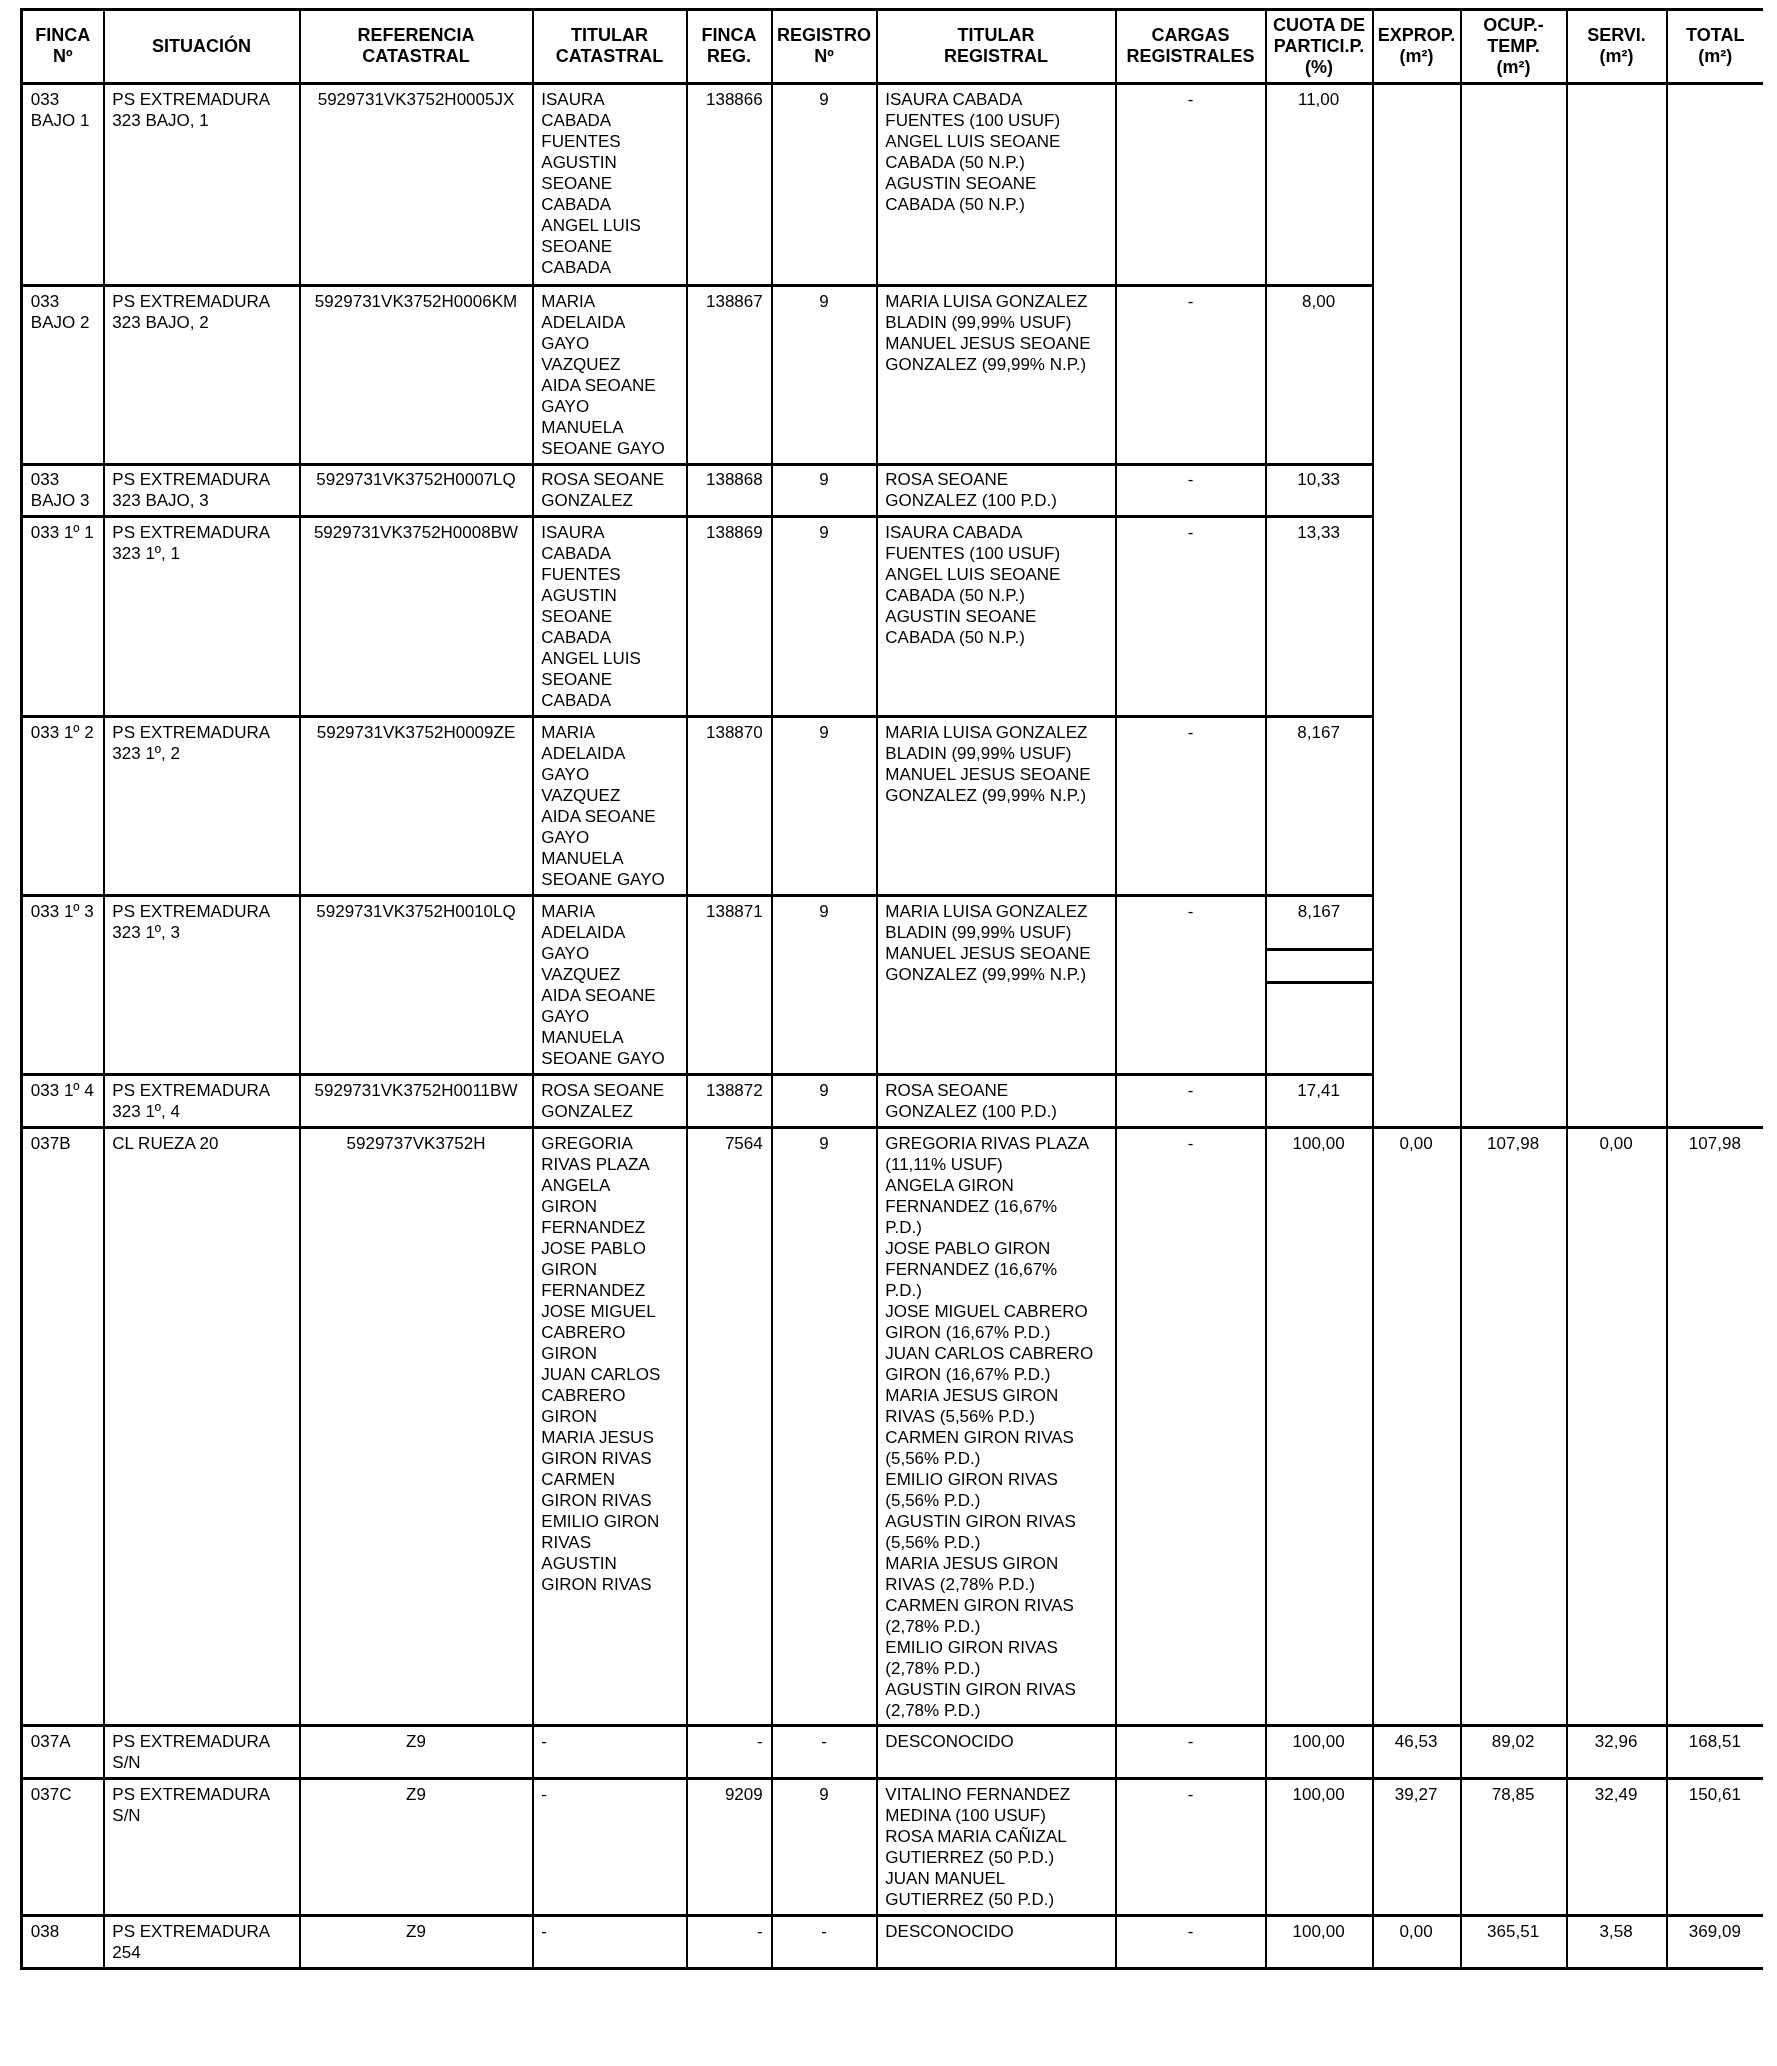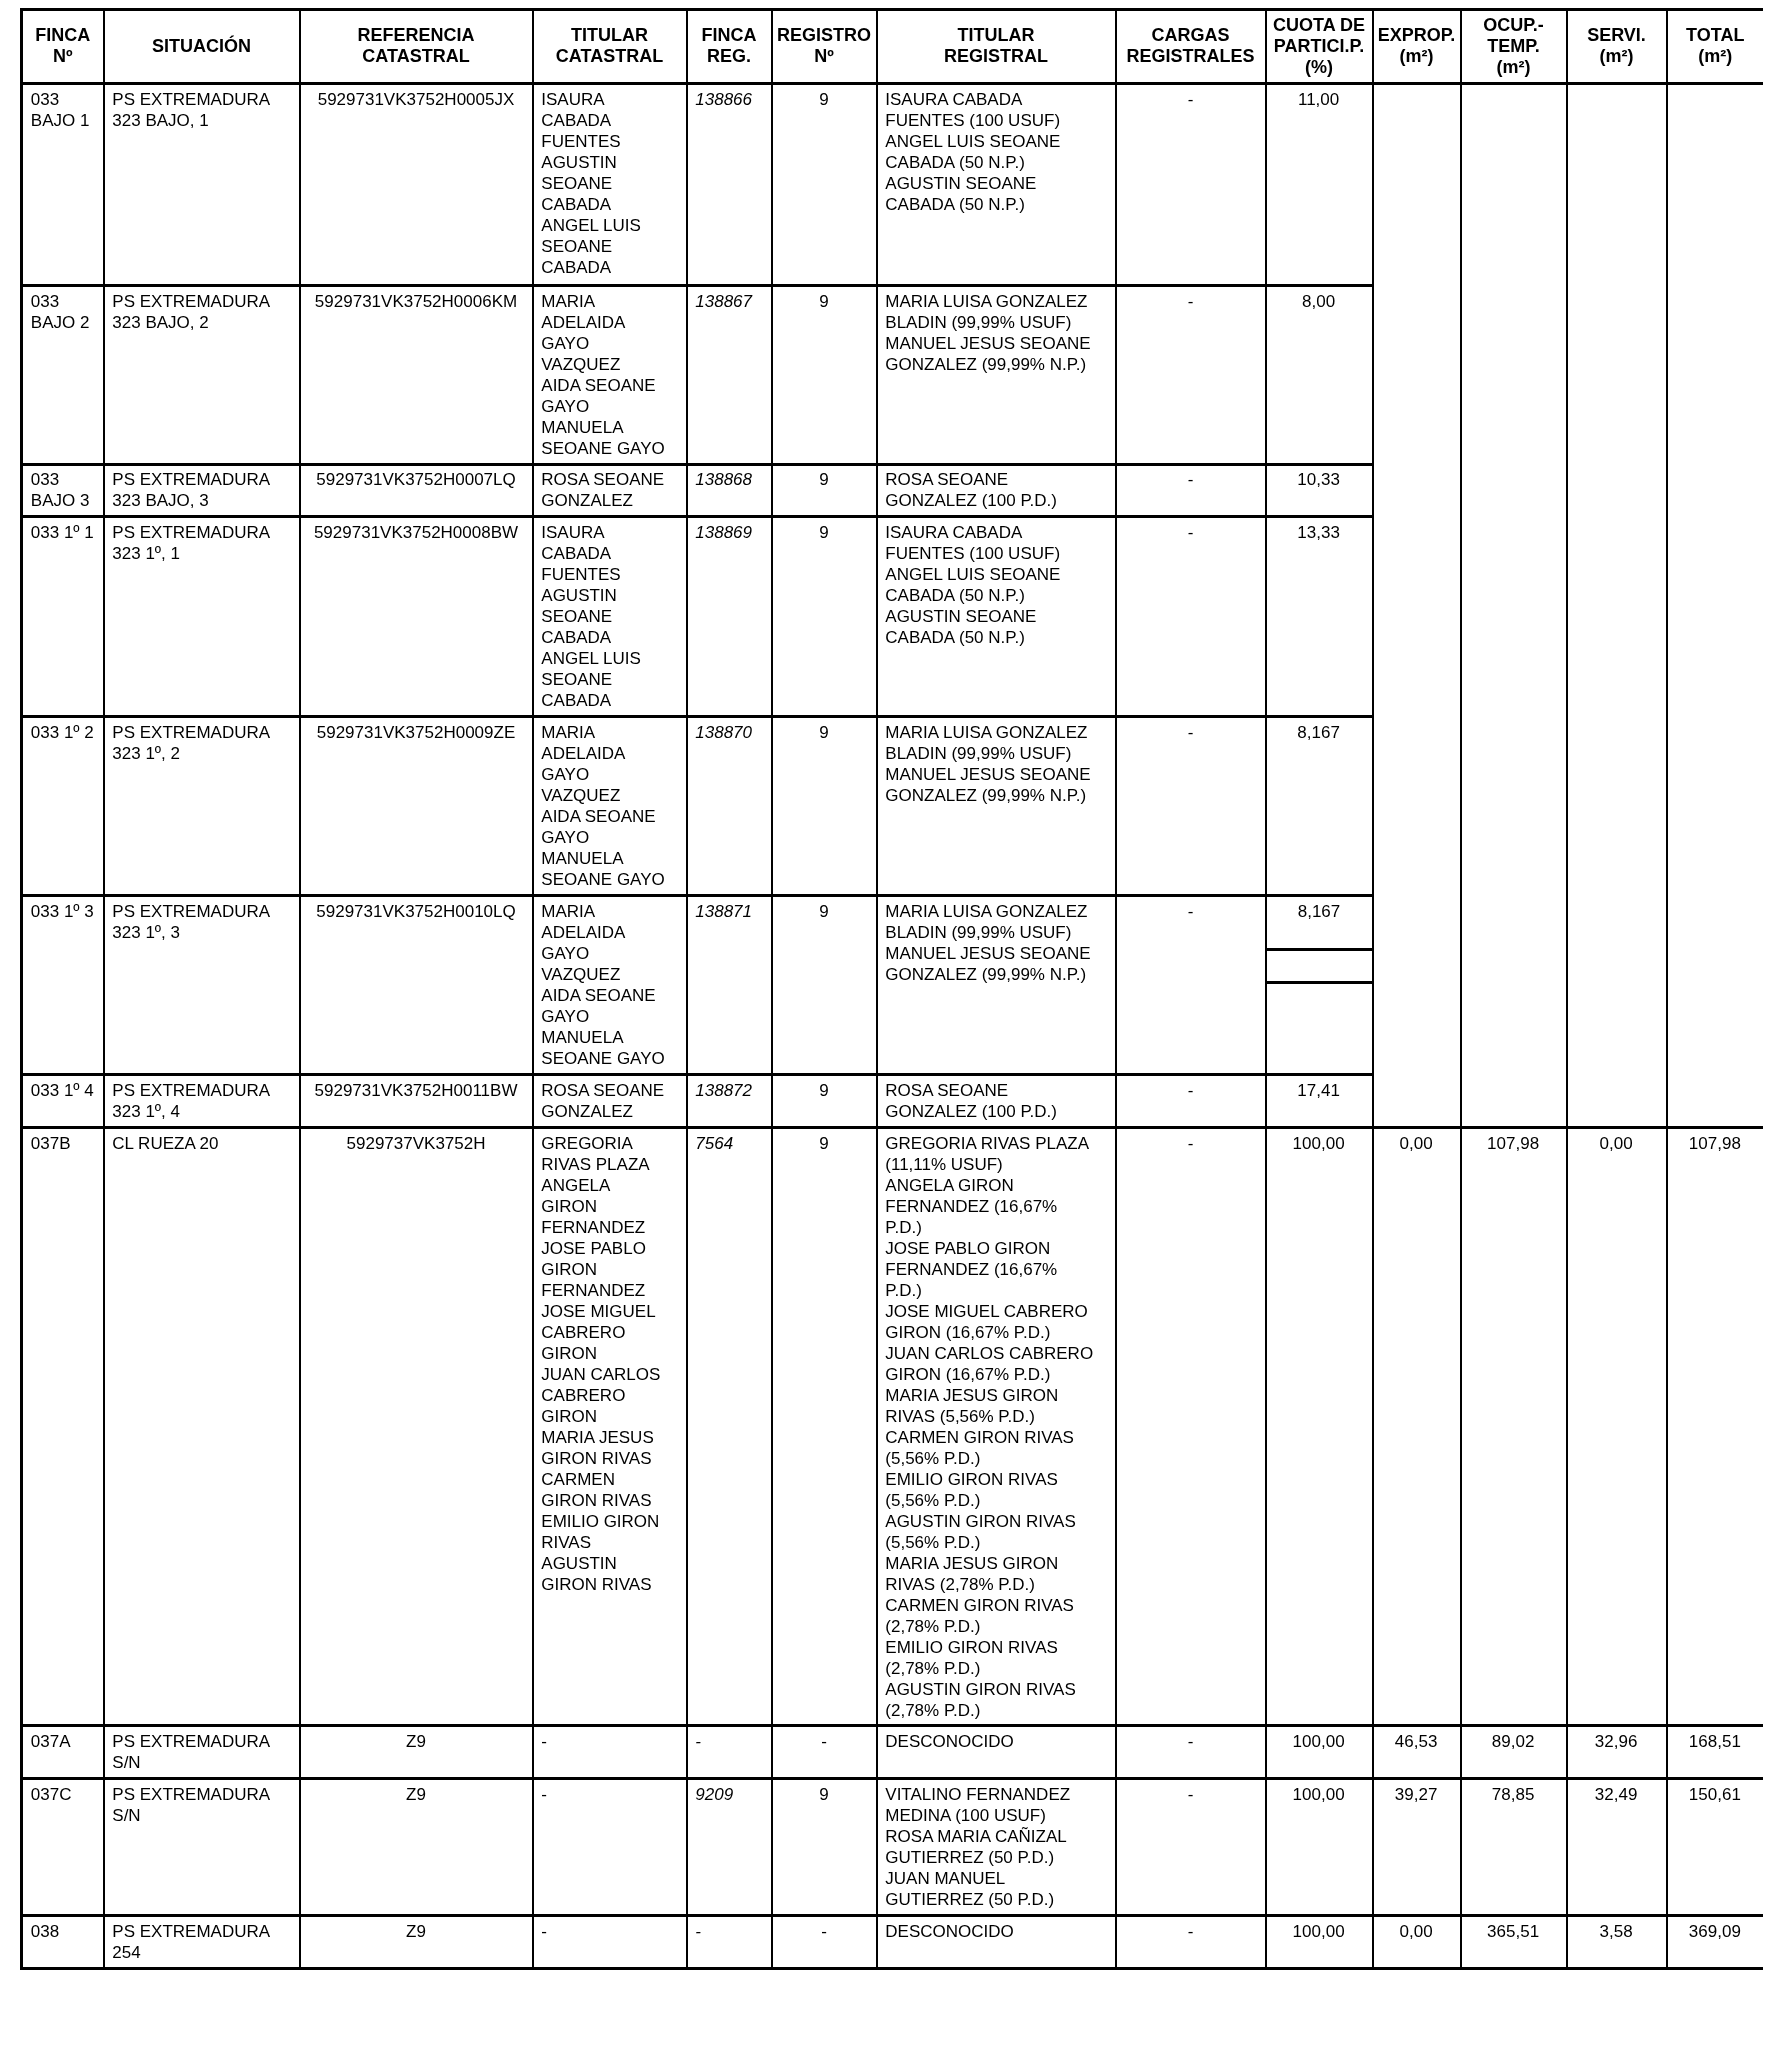--- a/index.html
+++ b/index.html
@@ -45,21 +45,21 @@
     font-size: 17px;
     line-height: 21px;
     vertical-align: top;
     padding: 3.9px 7.8px;
   }
   
   .col-finca    { text-align: left; }
   .col-situacion{ text-align: left; }
   .col-ref      { text-align: center; }
   .col-titcat   { text-align: left; }
-  .col-fincareg { text-align: left; font-style: italic; }
+  .col-fincareg { text-align: right; }
   .col-registro { text-align: center; }
   .col-titreg   { text-align: left; }
   .col-cargas   { text-align: center; }
   .col-cuota, .col-exprop, .col-ocup, .col-servi, .col-total { text-align: center; padding-left: 7px; }
 
   
   tbody tr:nth-child(1)  { height: 202px; }
   tbody tr:nth-child(2)  { height: 175px; }
   tbody tr:nth-child(3)  { height: 50px;  }
   tbody tr:nth-child(4)  { height: 198px; }

